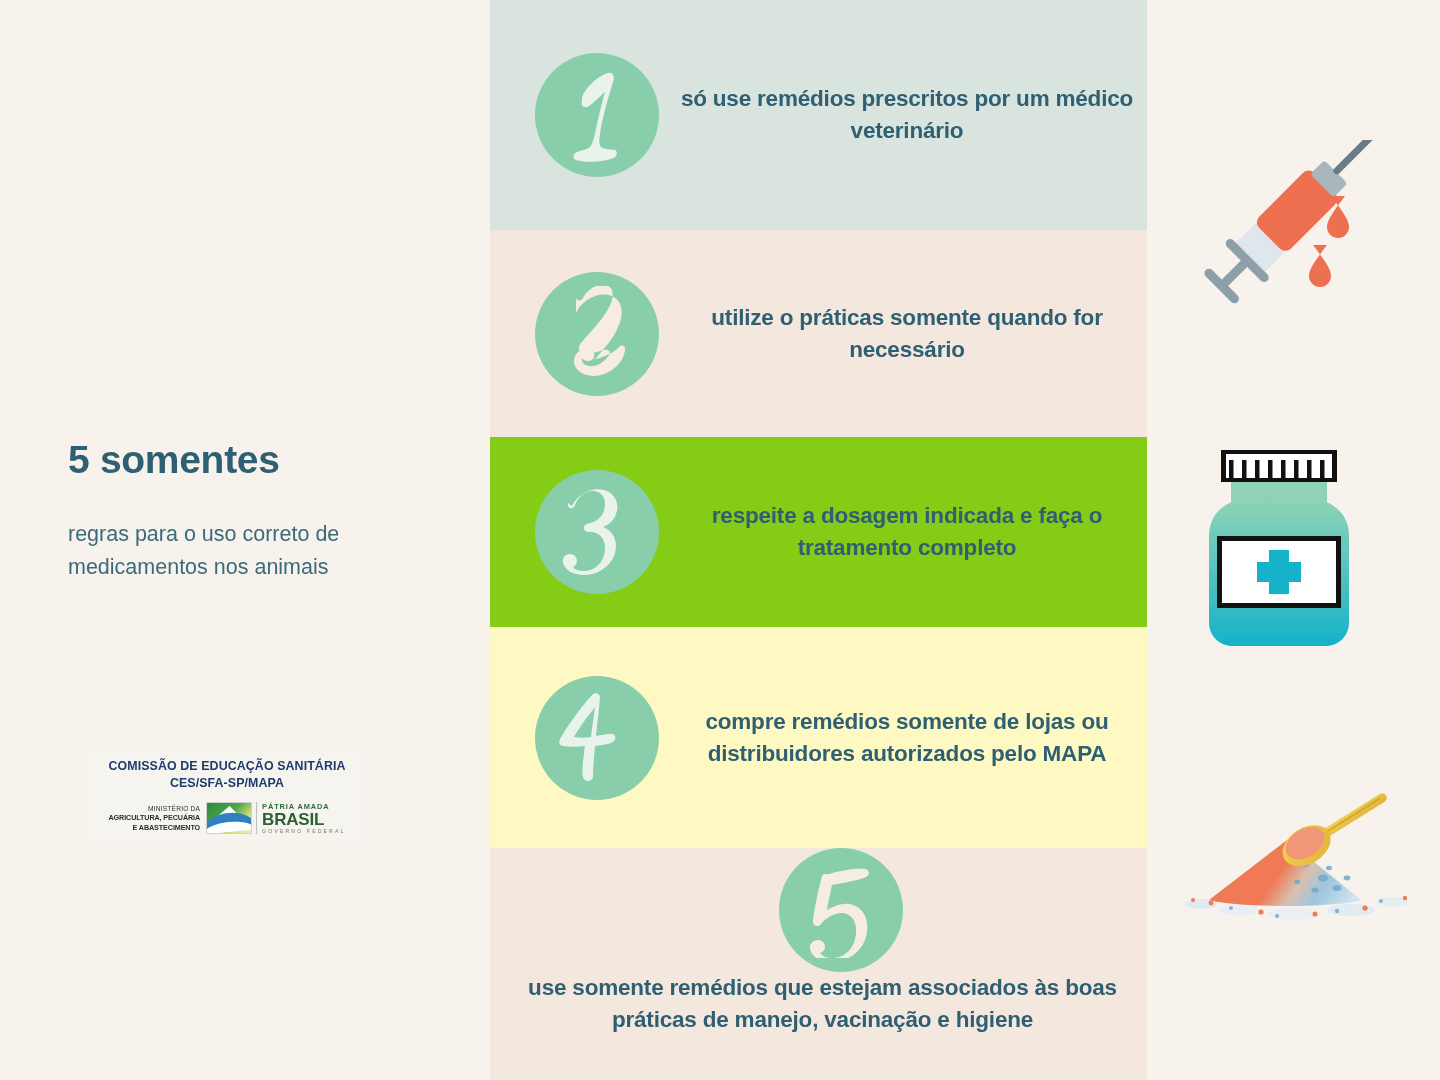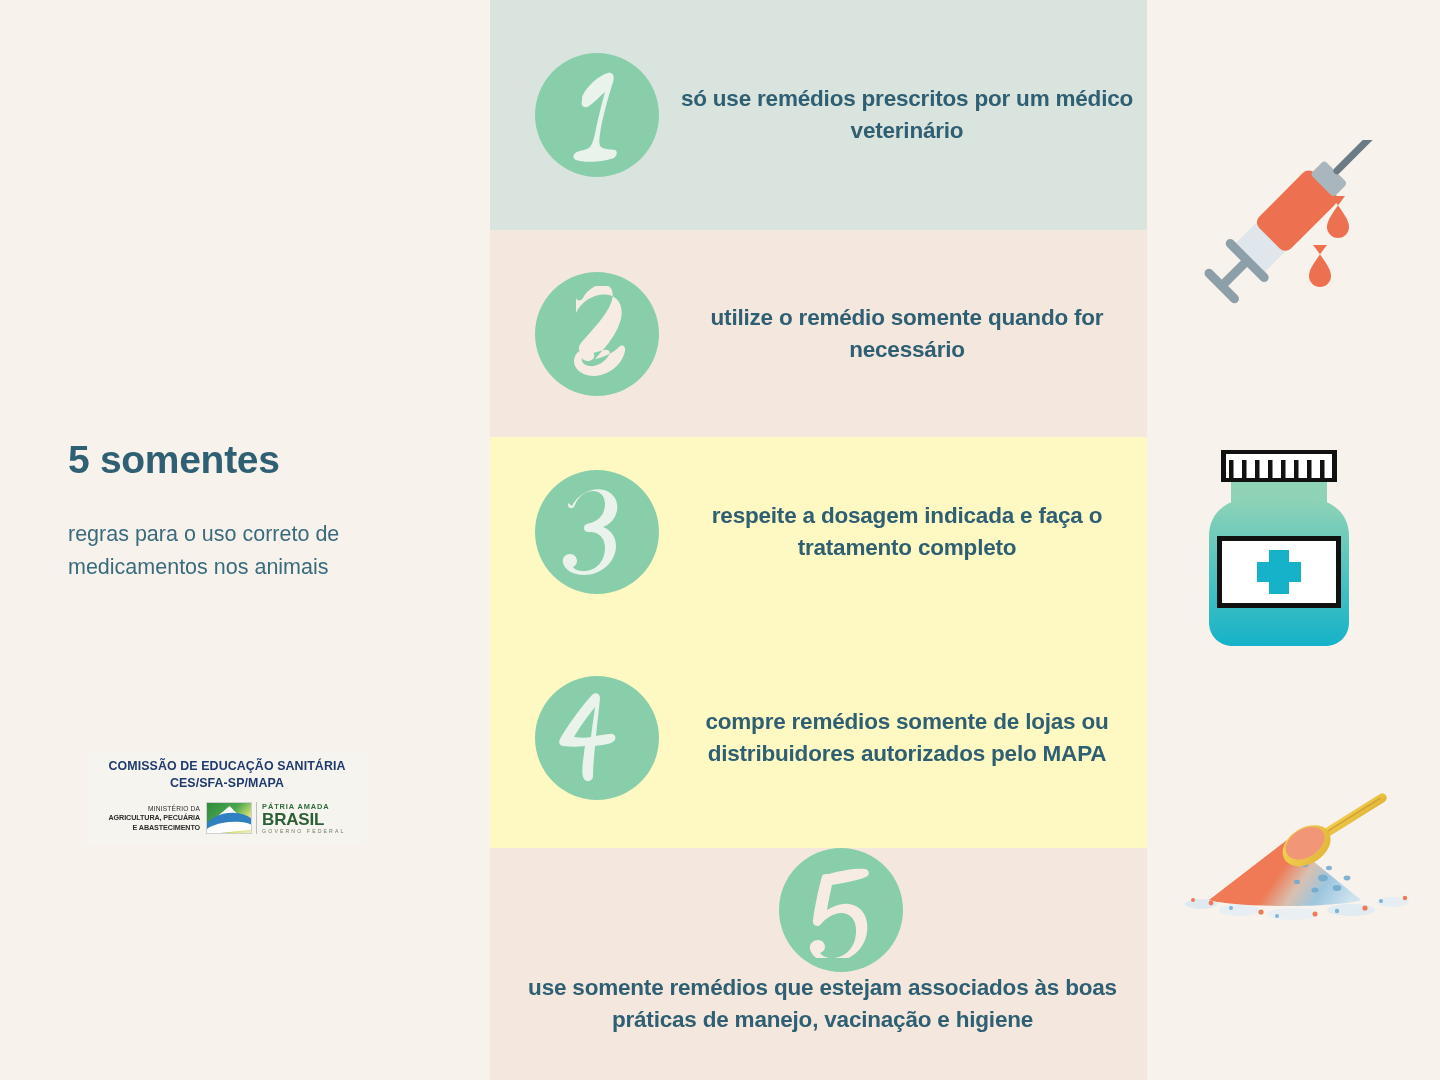--- a/index.html
+++ b/index.html
@@ -248,24 +248,24 @@
     </div>
     <div class="rule-text">só use remédios prescritos por um médico veterinário</div>
   </div>
 
   <div class="rule-row" id="rule-row-2" style="top: 230px; height: 207px; background: rgb(244, 232, 222);">
     <div class="rule-badge">
       <svg width="90" height="96" viewBox="0 0 90 96" aria-hidden="true">
         <path fill="#f6ece3" d="M24 27c6-14 24-22 36-17 10 4 12 17 7 29-5 13-15 24-24 34 9-2 18-6 24-12 3-3 7-1 6 4-2 11-12 21-24 24-11 3-22-1-26-9-3-7 1-15 9-17 5-1 9 1 10 5 1 4-2 7-6 7-3 0-5-1-6-3-1 4 2 7 7 8 8 1 16-4 20-11 2-4-1-6-5-5-8 2-16 5-22 3-4-2-4-6-1-10 12-14 25-27 30-40 3-8 2-15-3-17-8-4-20 2-25 12-2 4-8 3-7-2z"></path>
       </svg>
     </div>
-    <div class="rule-text">utilize o remédio somente quando for necessário</div>
-  </div>
-
-  <div class="rule-row" id="rule-row-3" style="top: 437px; height: 190px; background: #fef9c3;">
+    <div class="rule-text">utilize o práticas somente quando for necessário</div>
+  </div>
+
+  <div class="rule-row" id="rule-row-3" style="top: 437px; height: 190px; background: #84cc16;">
     <div class="rule-badge">
       <svg width="82" height="96" viewBox="0 0 82 96" aria-hidden="true">
         <path fill="#eaf2ec" d="M16 22C22 10 36 3 48 6c11 3 16 14 12 24-2 6-7 11-13 13 8 3 13 10 13 19 0 16-15 29-32 29-11 0-19-5-21-12-1-5 2-9 7-9 4 0 7 3 7 7 0 3-2 5-4 6 2 3 6 4 11 4 12 0 21-10 21-23 0-10-6-16-15-16-4 0-6-1-6-4 0-3 2-4 6-5 9-2 15-9 15-19 0-8-5-13-12-13-8 0-15 6-18 14-2 5-8 4-7-2z"></path>
       </svg>
     </div>
     <div class="rule-text">respeite a dosagem indicada e faça o tratamento completo</div>
   </div>
 
   <div class="rule-row" id="rule-row-4" style="top: 627px; height: 221px; background: #fef9c3;">
     <div class="rule-badge">

